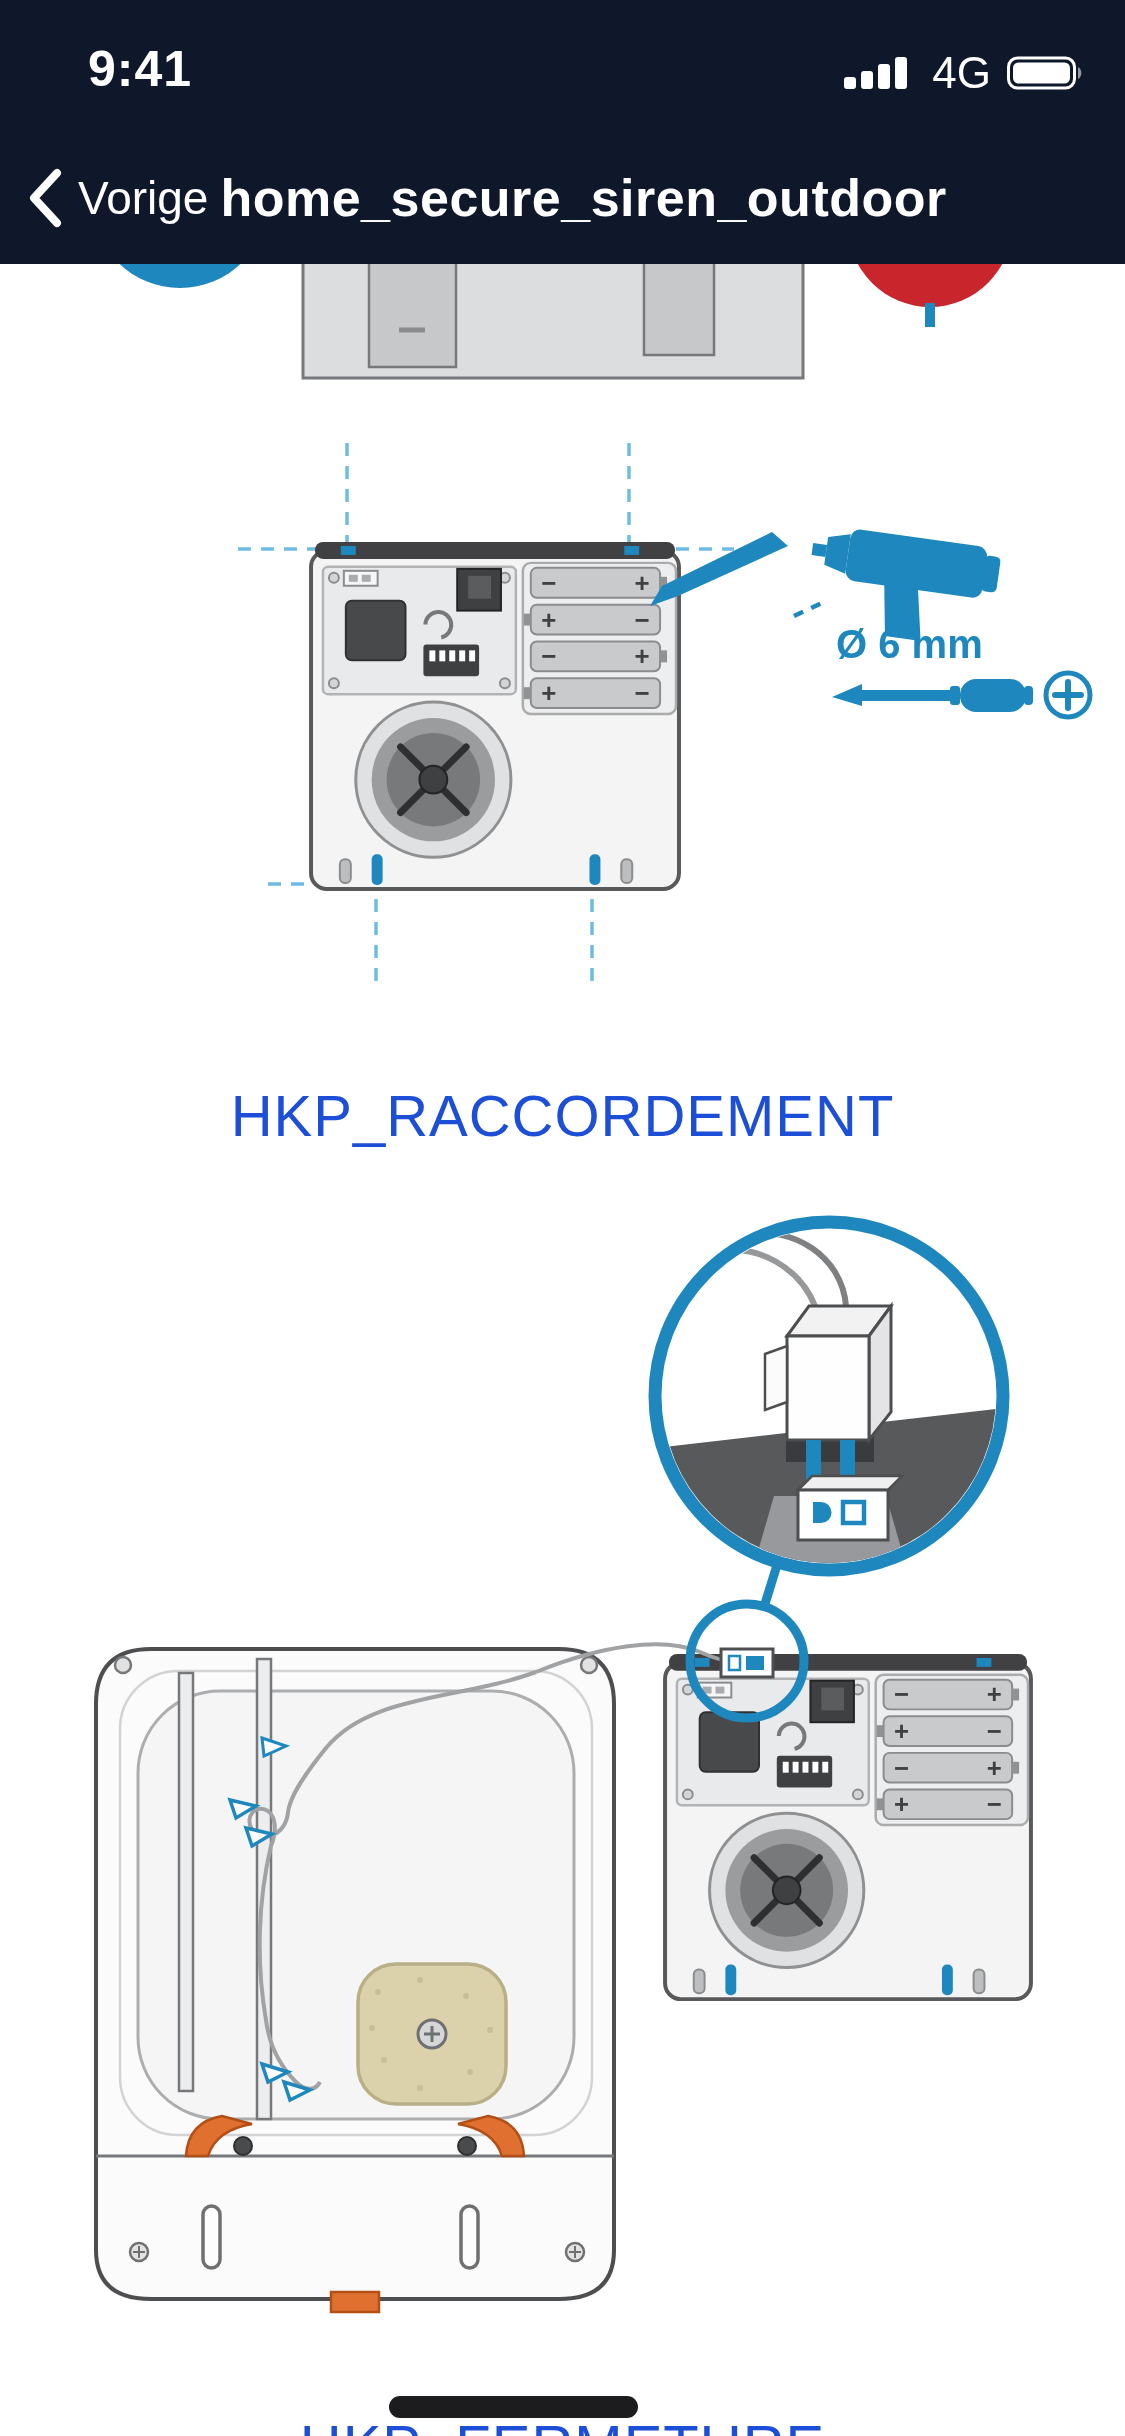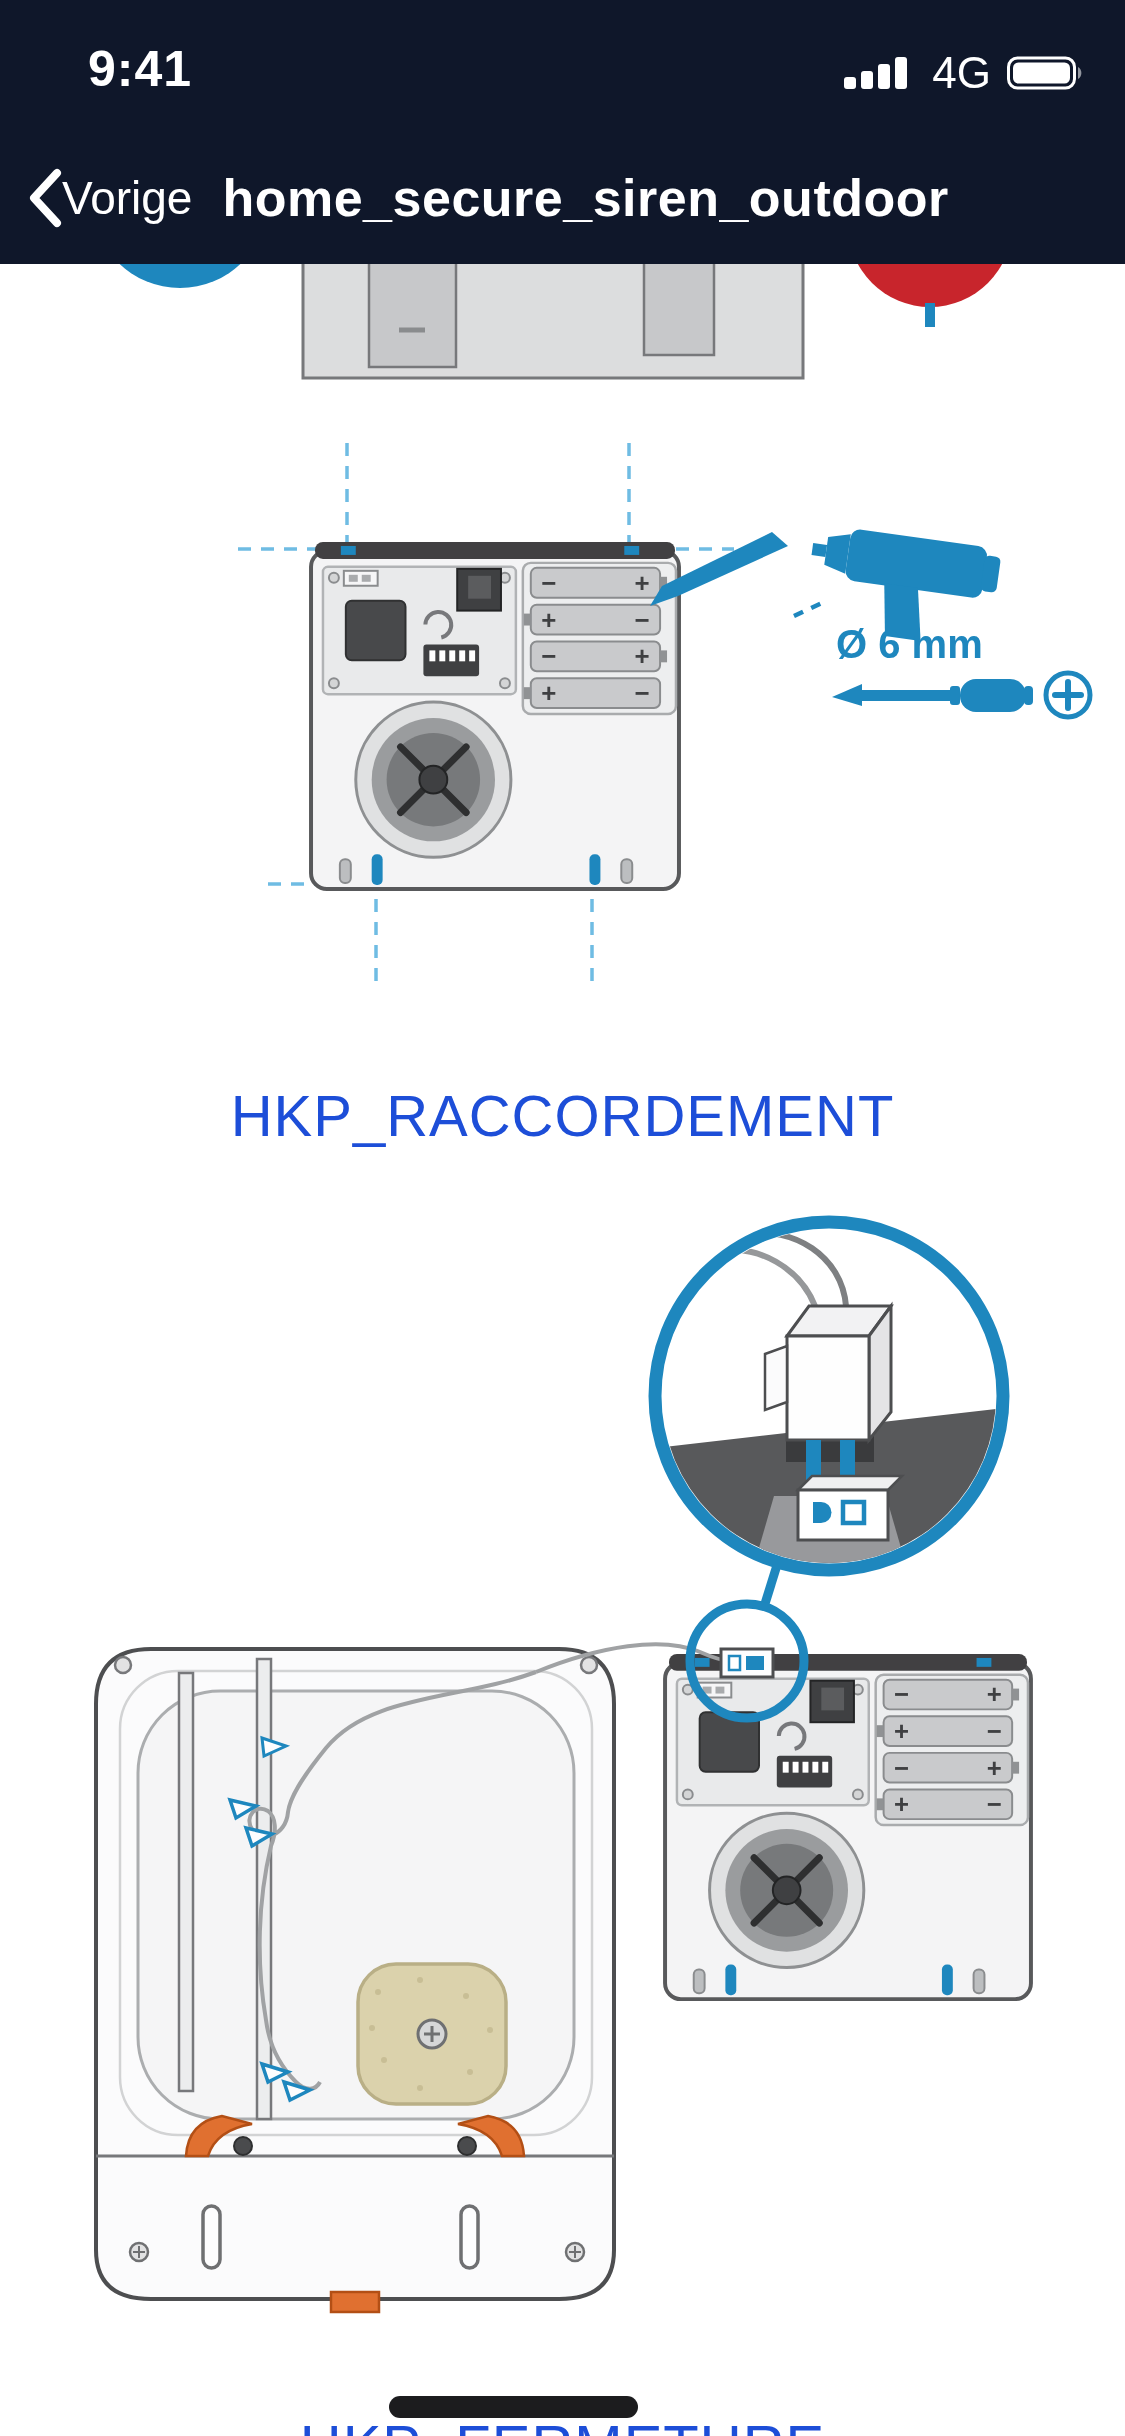--- a/index.html
+++ b/index.html
@@ -7,24 +7,24 @@
          font-family:"Liberation Sans",sans-serif;}
   .abs{position:absolute;}
   
   .header{position:absolute;left:0;top:0;width:1125px;height:264px;background:#0f172a;color:#fff;z-index:10;}
   .status-bar{position:absolute;left:0;top:0;width:1125px;height:132px;}
   .time{position:absolute;left:88px;top:40px;font-size:50px;font-weight:700;letter-spacing:1px;}
   .status-right{position:absolute;right:38px;top:48px;display:flex;align-items:center;gap:16px;}
   .network{font-size:44px;font-weight:400;}
   .nav-bar{position:absolute;left:0;top:132px;width:1125px;height:132px;display:flex;align-items:center;
            padding:0 0 0 26px;box-sizing:border-box;}
-  .back-button{display:flex;align-items:center;background:none;border:none;color:#fff;
+  .back-button{display:flex;align-items:center;gap:16px;background:none;border:none;color:#fff;
                font-family:inherit;padding:0;cursor:pointer;}
   .back-label{font-size:46px;font-weight:400;}
-  .nav-title{font-size:52px;font-weight:700;margin:0 0 0 30px;letter-spacing:.5px;white-space:nowrap;}
+  .nav-title{font-size:52px;font-weight:700;margin:0 0 0 12px;letter-spacing:.5px;white-space:nowrap;}
   
   .content{position:absolute;left:0;top:0;width:1125px;height:2436px;background:#fff;}
   .section-title{position:absolute;left:0;width:1125px;text-align:center;margin:0;
                  color:#1d4ed8;font-size:58px;font-weight:300;letter-spacing:1px;}
   svg text{font-family:"Liberation Sans",sans-serif;}
   .panel-pill{position:absolute;background:#1C1C1E;border-radius:12px;}
 </style>
 </head>
 <body>
 

